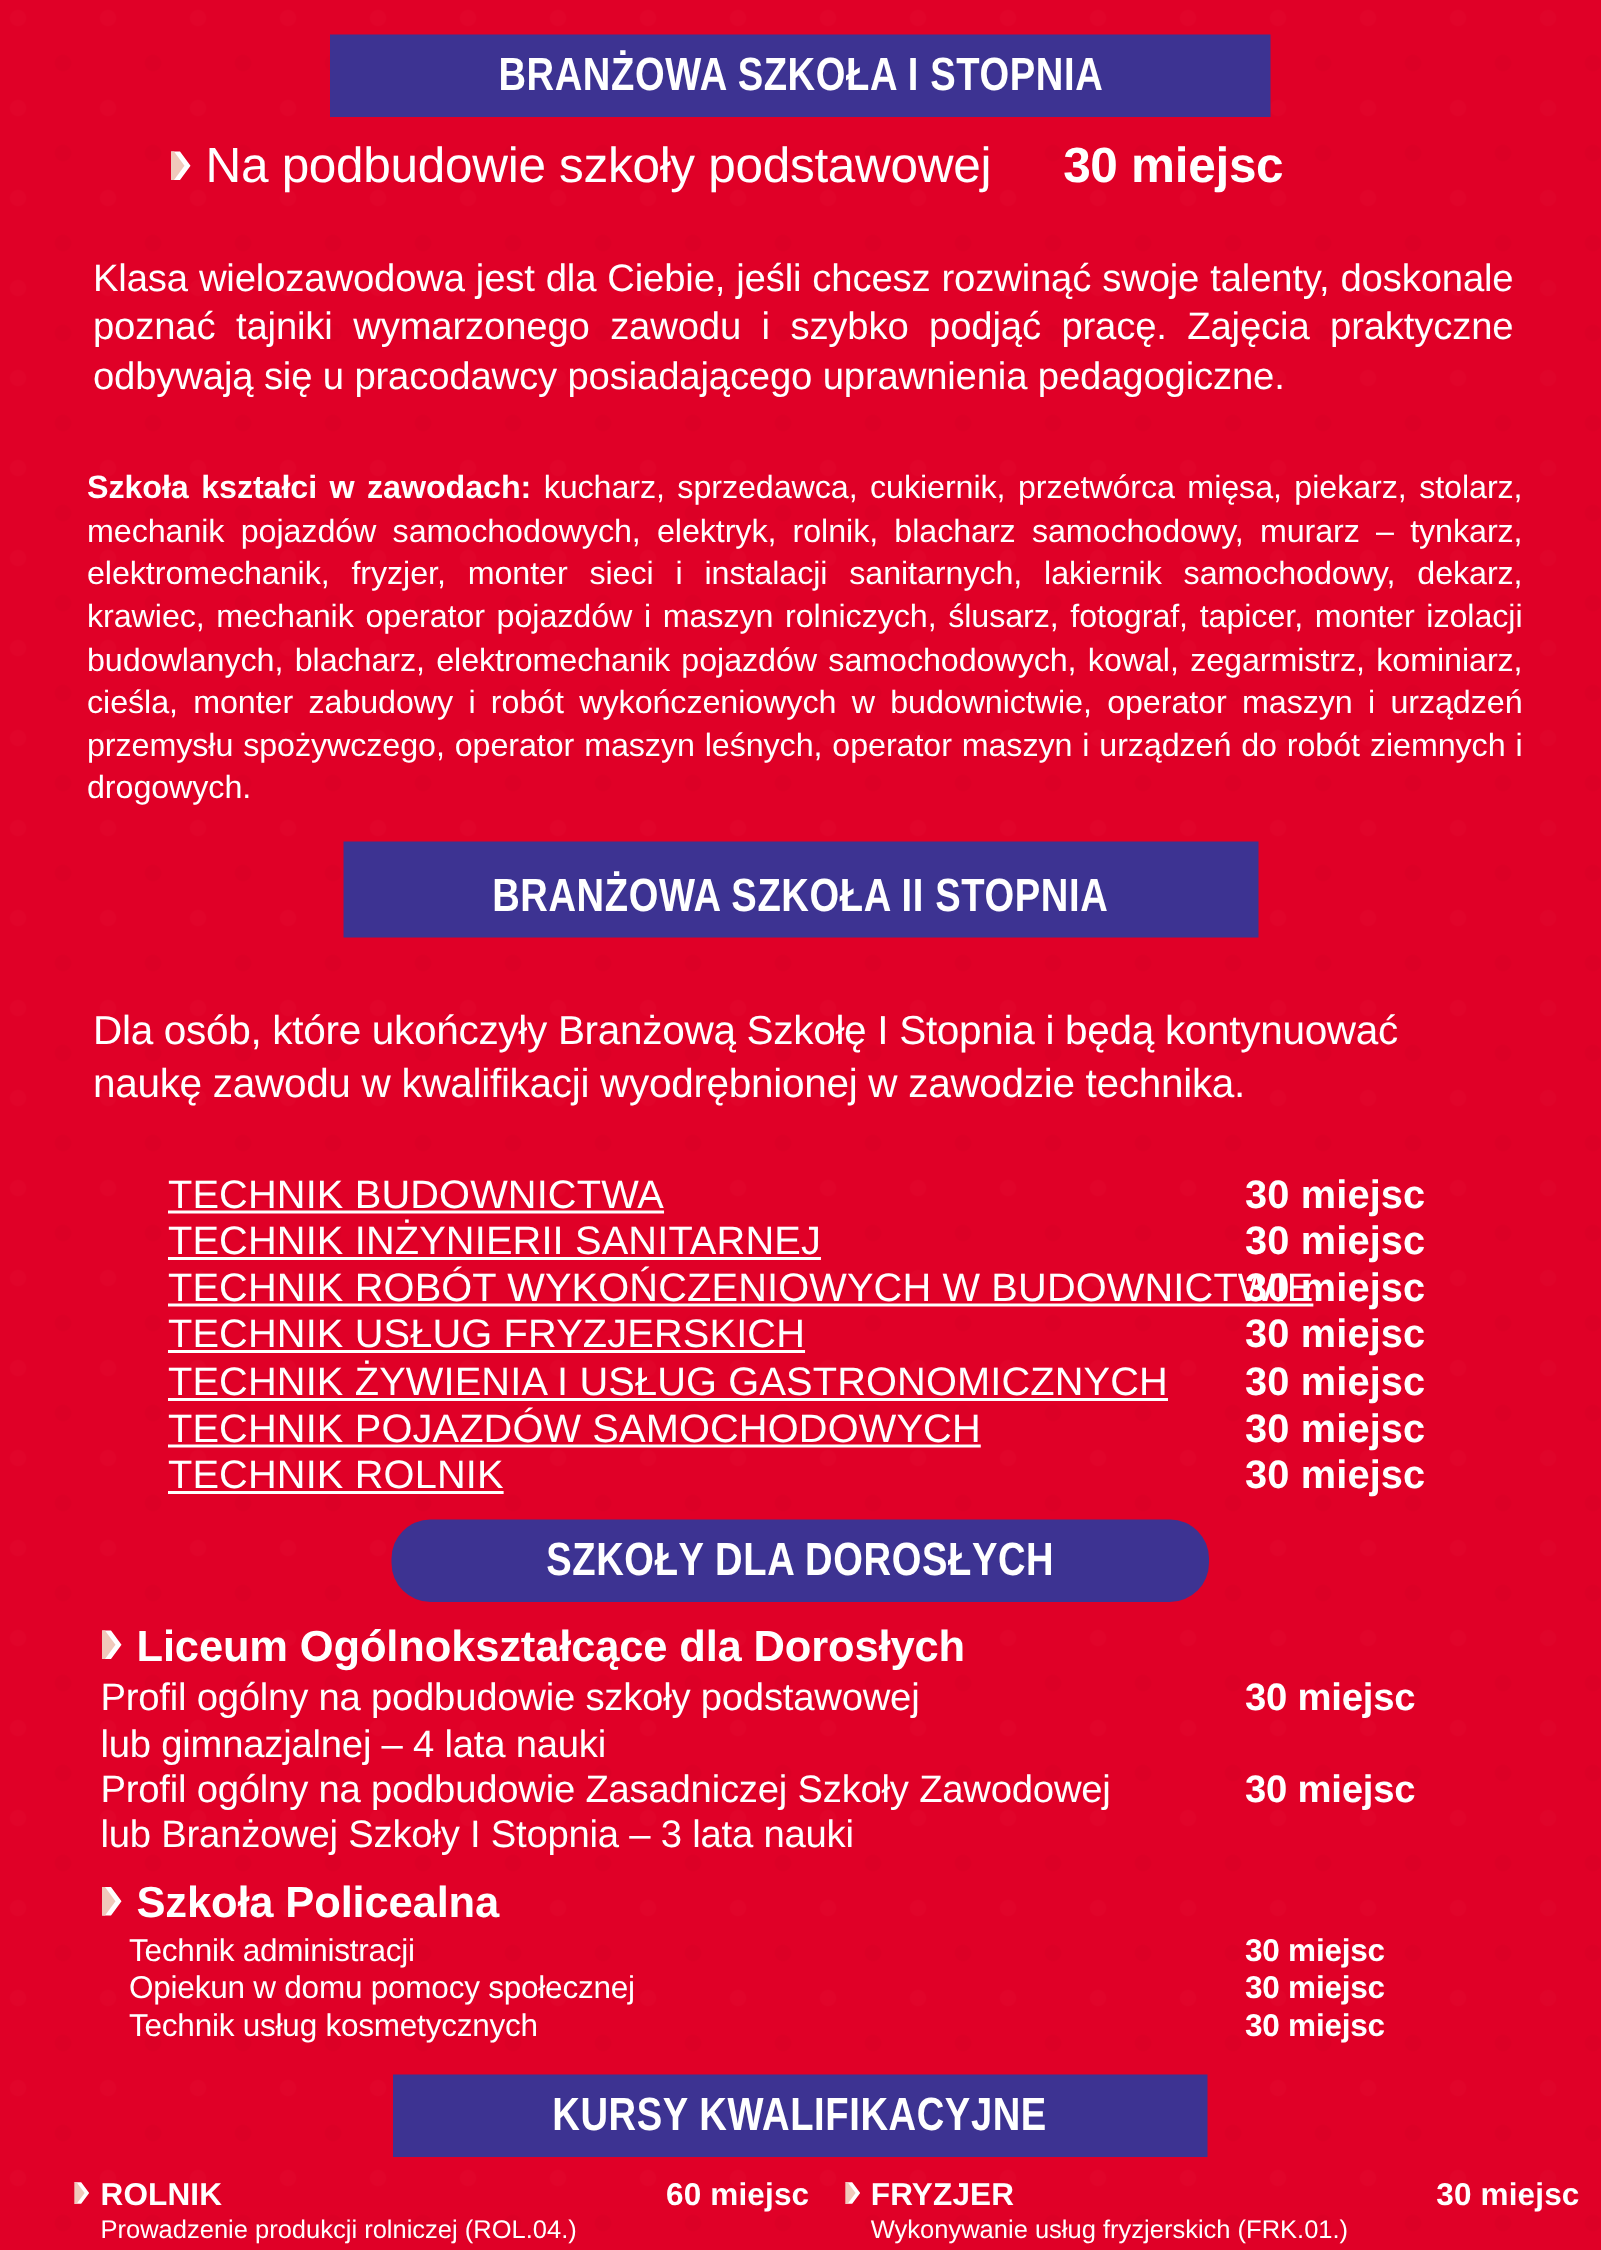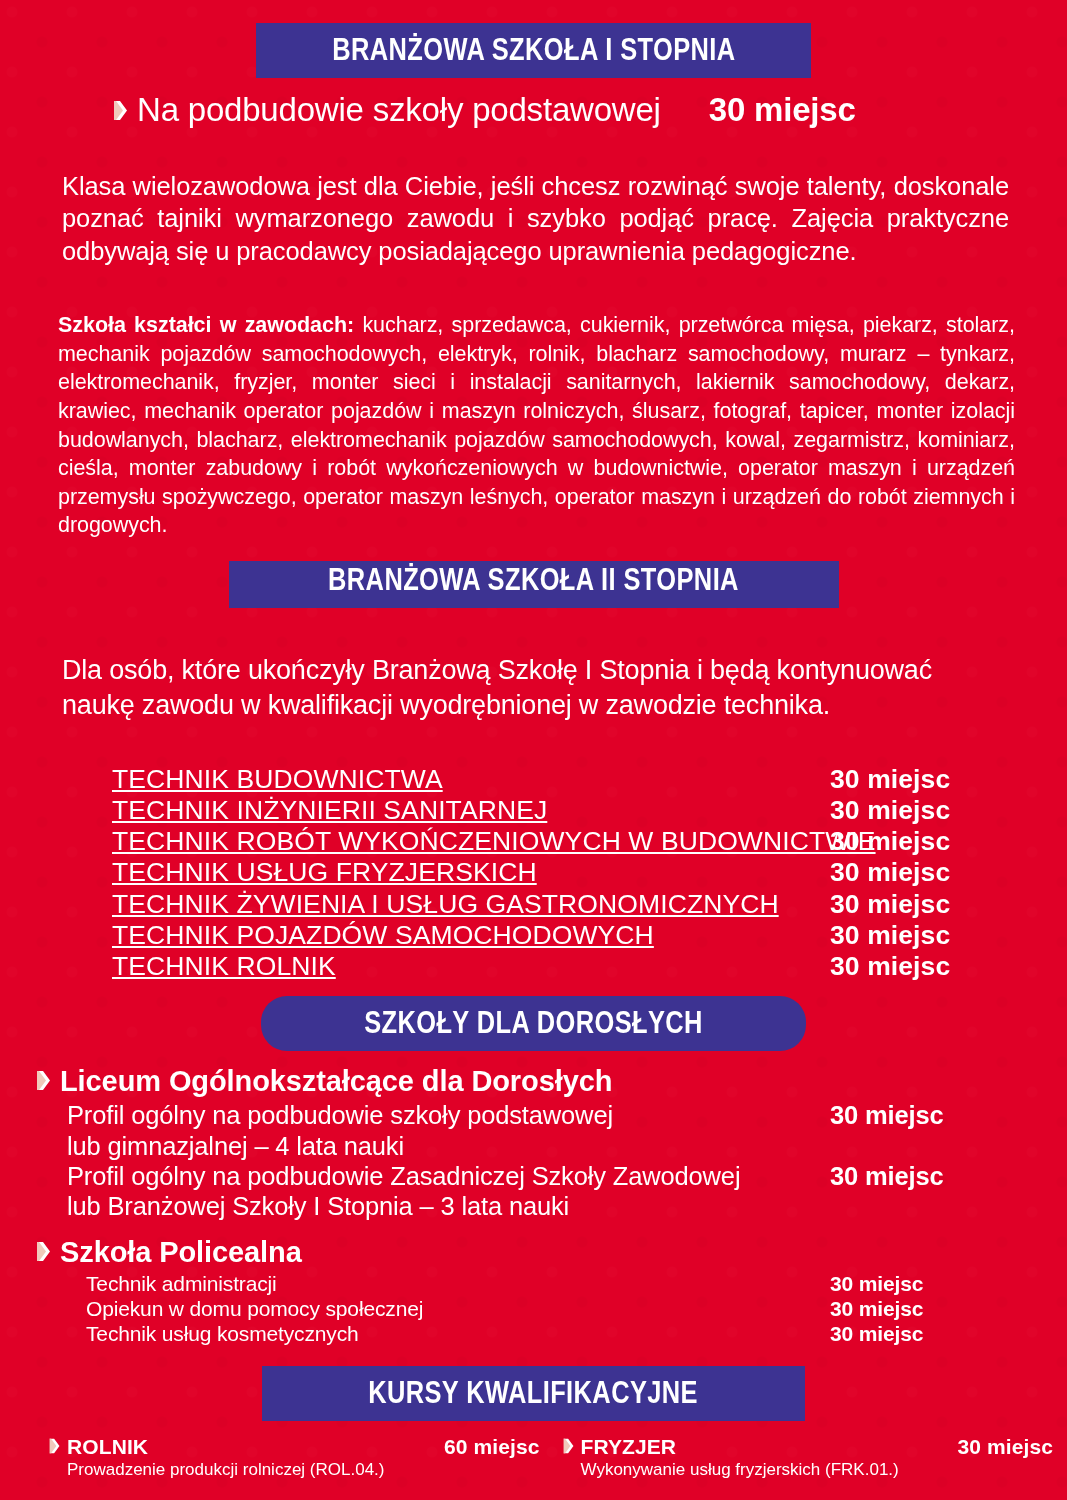--- a/index.html
+++ b/index.html
@@ -48,22 +48,22 @@
   .banner-txt {
     display: inline-block;
     font-family: "Liberation Sans Narrow", "Liberation Sans", sans-serif;
     font-weight: 700;
     font-size: 31px;
     line-height: 1;
     transform: scaleX(.82);
     transform-origin: center;
     white-space: nowrap;
   }
-  #banner-bs1   { width: 555px; padding: 11px 0 13px; margin-top: 23px; }
-  #banner-bs2   { width: 610px; padding: 3px 0 13px; margin-top: 12px; }
+  #banner-bs1   { width: 627px; padding: 11px 0 13px; margin-top: 23px; }
+  #banner-bs2   { width: 610px; padding: 20px 0 13px; margin-top: 12px; }
   #banner-adult { width: 545px; padding: 11px 0 13px; margin-top: 14px; border-radius: 26px; }
   #banner-kursy { width: 543px; padding: 11px 0 13px; margin-top: 20px; }
 
   
   .chev {
     display: inline-block;
     vertical-align: baseline;
     position: relative;
     width: 17px;
     height: 21px;
@@ -134,21 +134,21 @@
   }
   .tech-list li { position: relative; text-decoration: underline; }
 
   
   .adult-group { margin-top: 14px; }
   .adult-head {
     display: flex;
     align-items: baseline;
     font-size: 29px;
     font-weight: 700;
-    padding-left: 35px;
+    padding-left: 66px;
     letter-spacing: -.1px;
     margin-bottom: 2px;
   }
   .adult-rows { position: relative; }
   .adult-row {
     position: relative;
     padding-left: 67px;
     font-size: 25.5px;
     line-height: 1.19;
     letter-spacing: -.15px;

